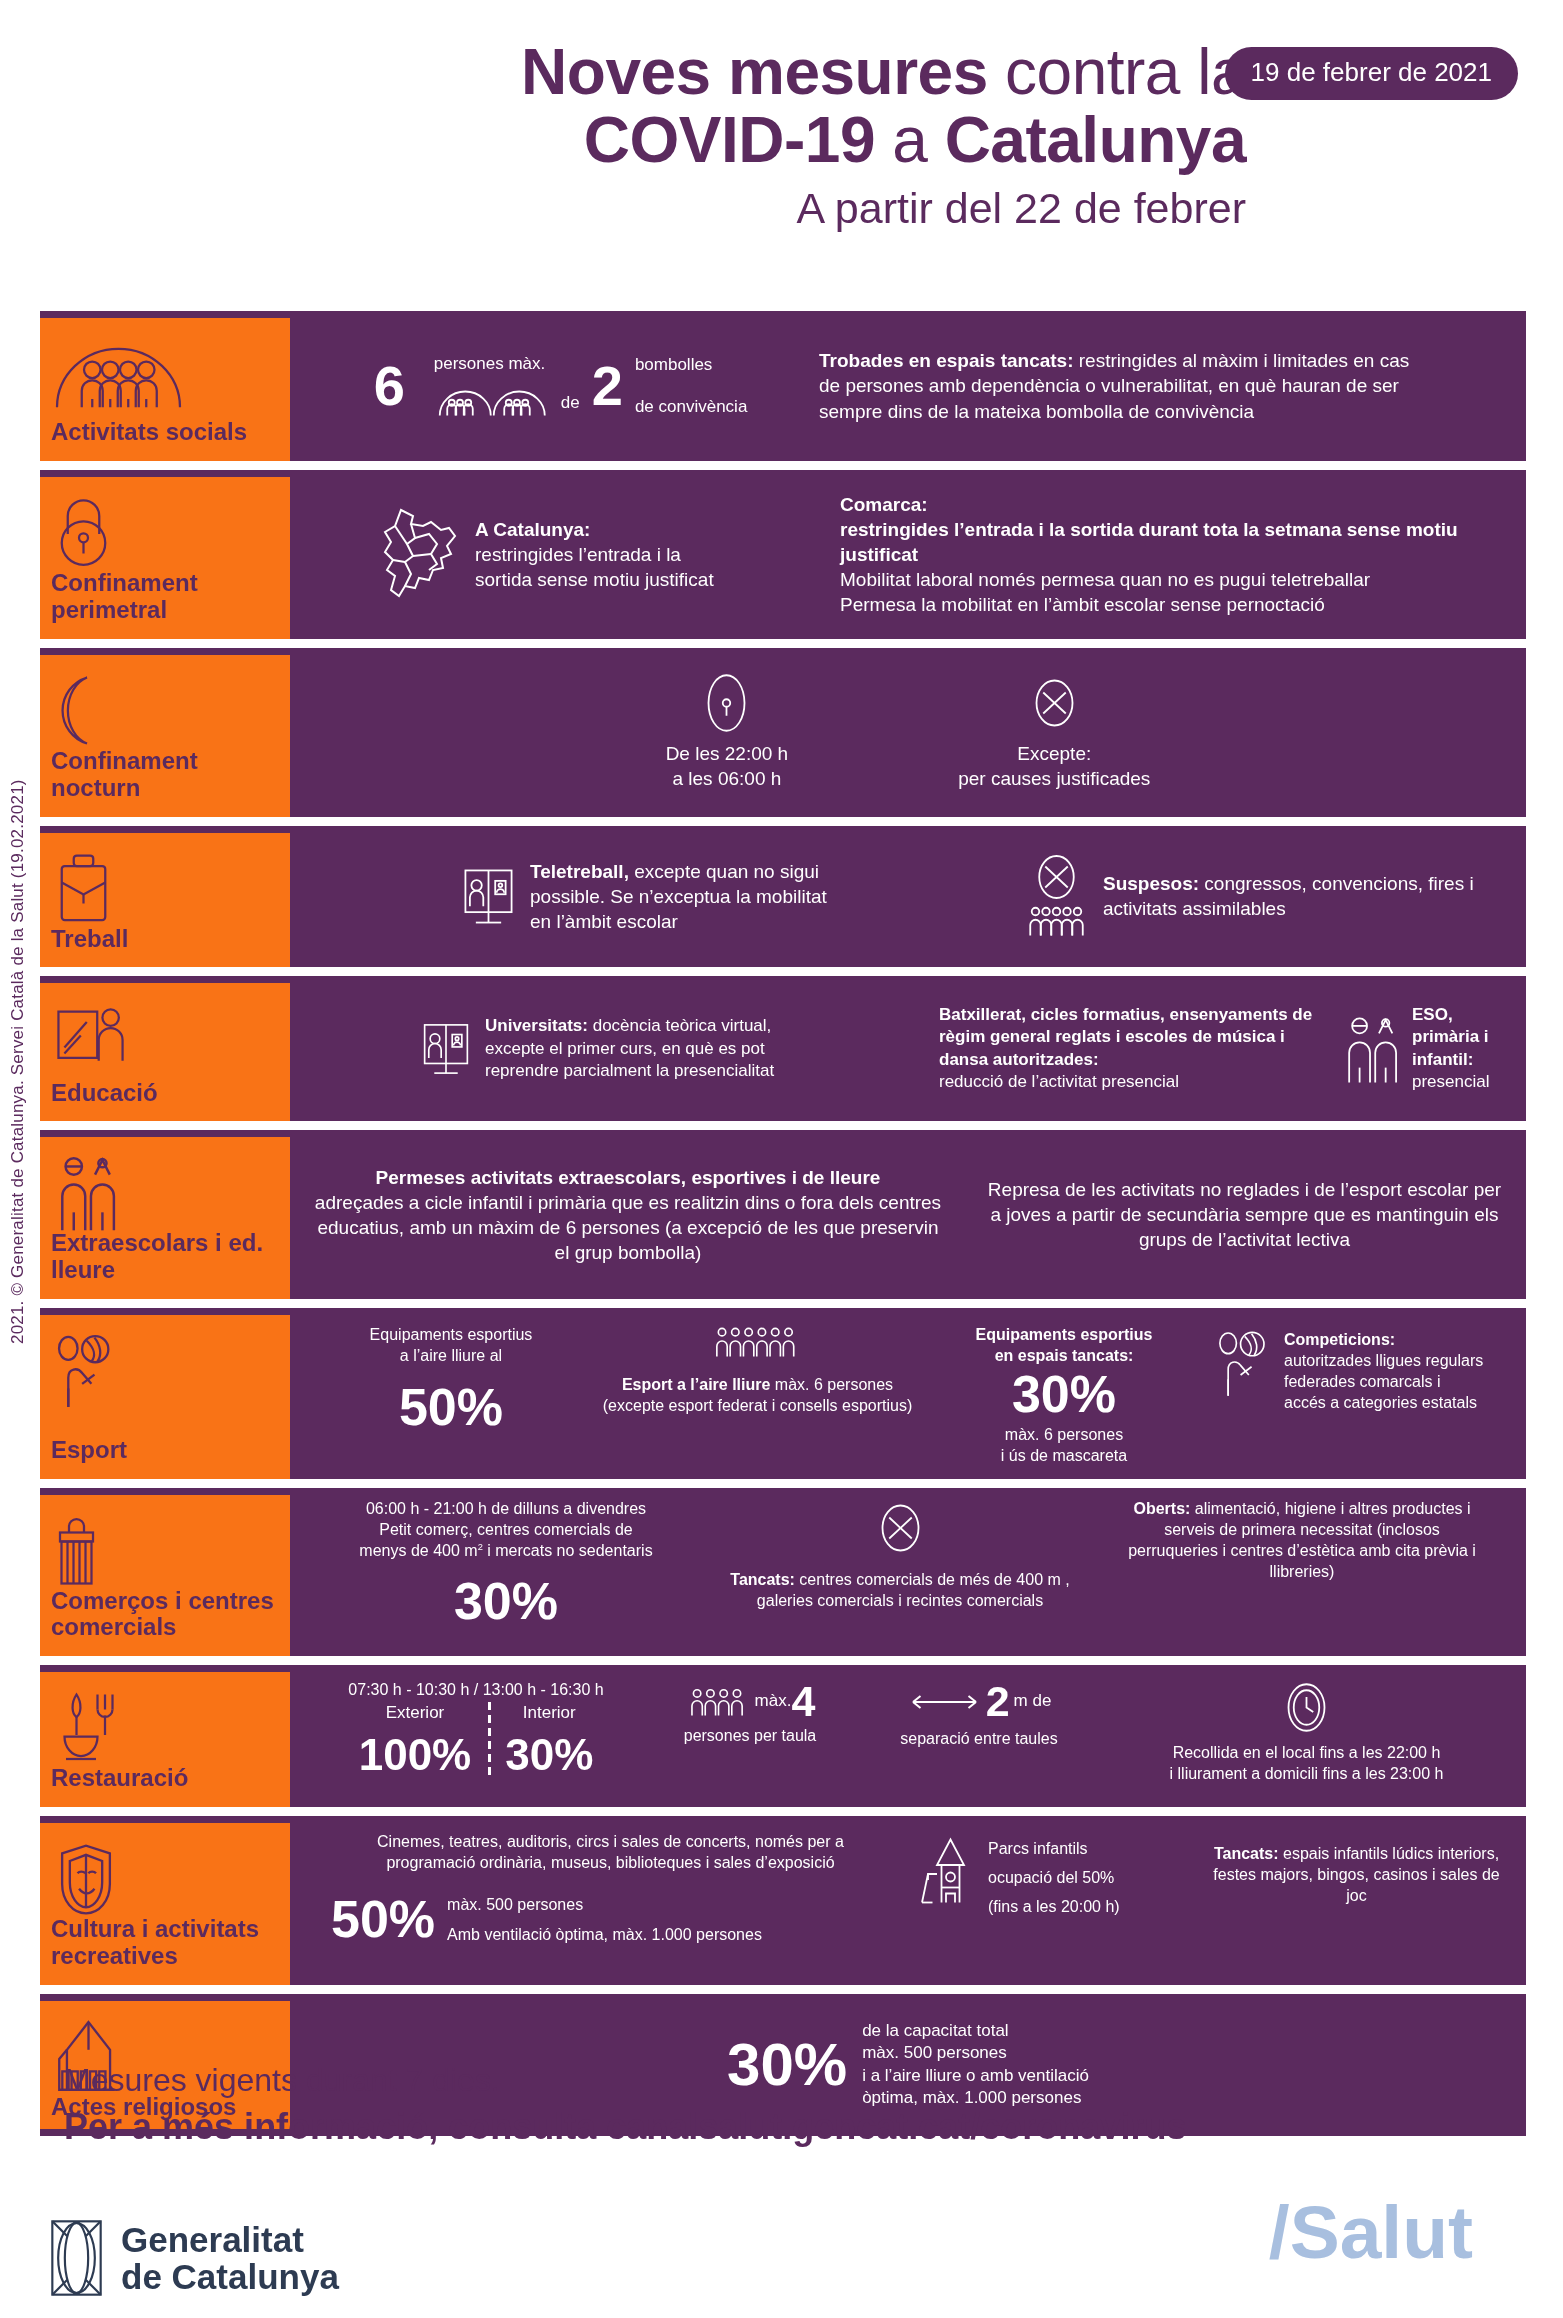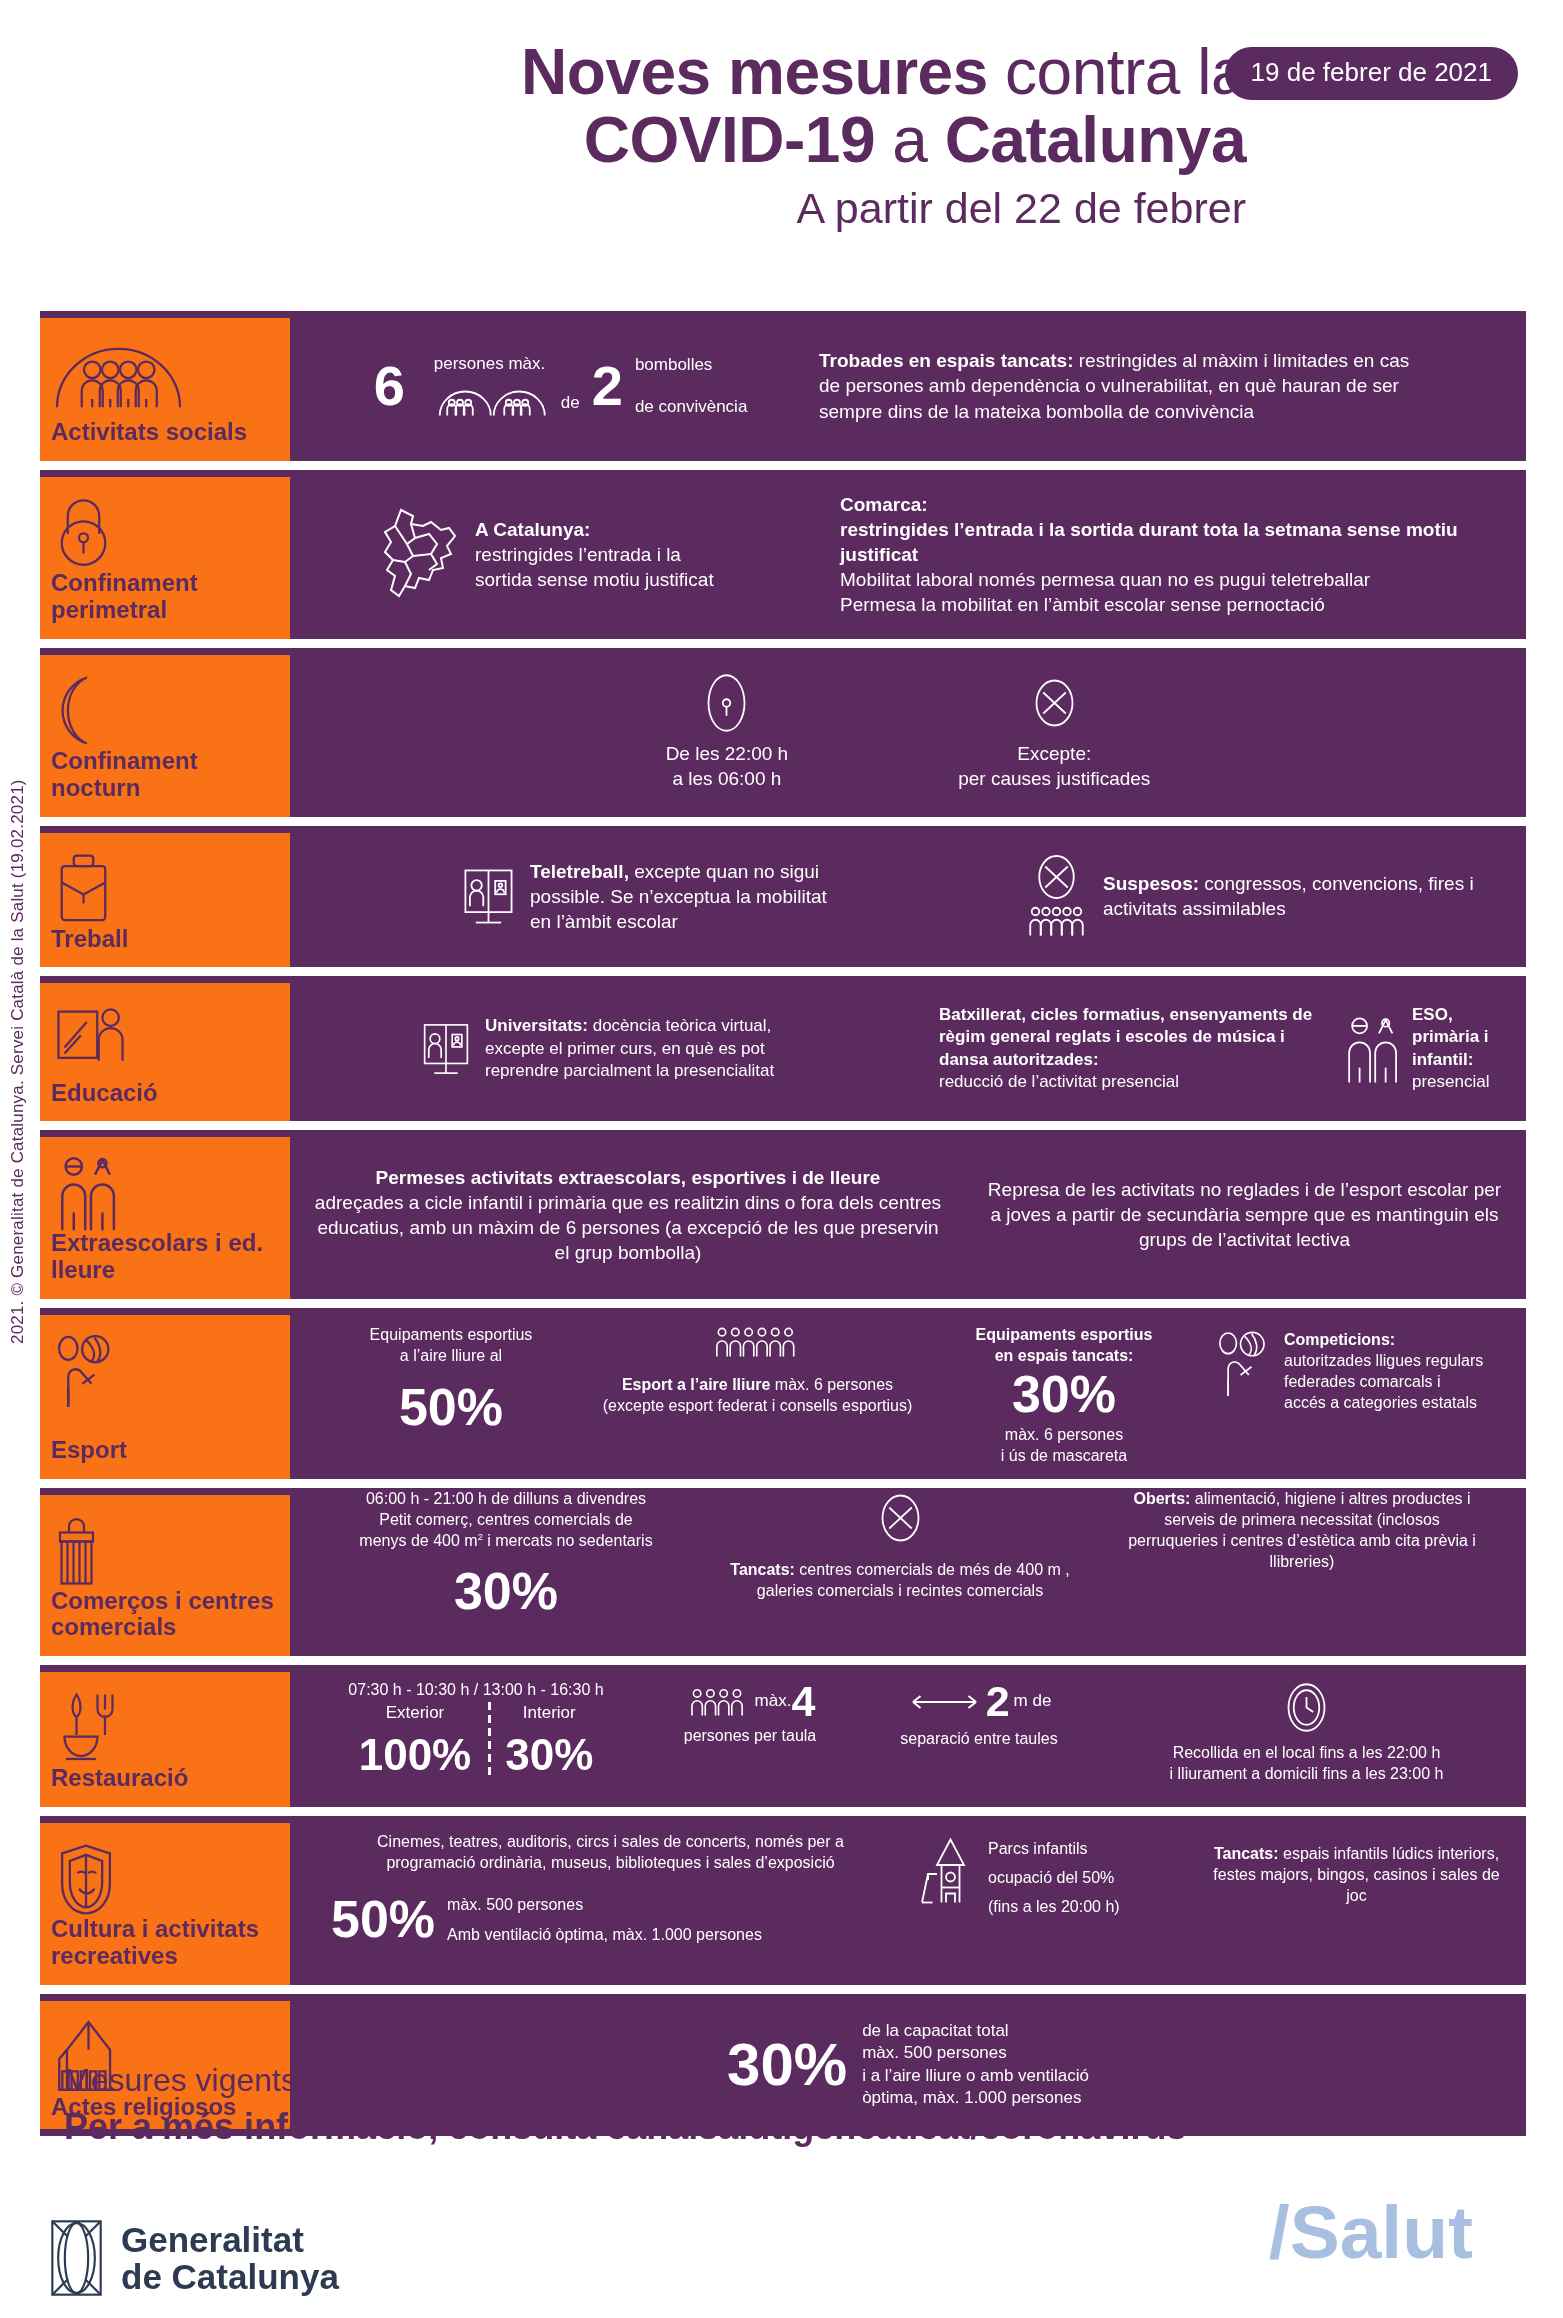--- a/index.html
+++ b/index.html
@@ -484,21 +484,21 @@
             <rect x="14" y="38" width="40" height="56"></rect>
             <path d="M22 38 v56"></path>
                 <path d="M30 38 v56"></path>
                 <path d="M38 38 v56"></path>
                 <path d="M46 38 v56"></path>
           </g>
             </svg>
         </div>
         <div class="label-text">Comerços i centres comercials</div>
       </div>
-      <div class="content-cell" style="min-height:125px;align-items:flex-start;padding-top:0;">
+      <div class="content-cell" style="min-height:125px;align-items:flex-start;padding-top:10px;">
         <div class="ctr" style="flex:0 0 390px;">
           <div class="txt tiny">06:00 h - 21:00 h de dilluns a divendres</div>
           <div class="txt tiny">Petit comerç, centres comercials de</div>
           <div class="txt tiny"><span>menys de 400 m</span><span class="sup">2</span><span> i mercats no sedentaris</span></div>
           <div class="pct" style="margin-top:14px;">30%</div>
         </div>
         <div class="ctr" style="flex:0 0 380px;">
           <svg width="55" height="60" viewBox="0 0 70 80" style="margin:0 auto 6px;">
               <g fill="none" stroke="#fff" stroke-width="2.4">
             <ellipse cx="35" cy="40" rx="24" ry="30"></ellipse>

